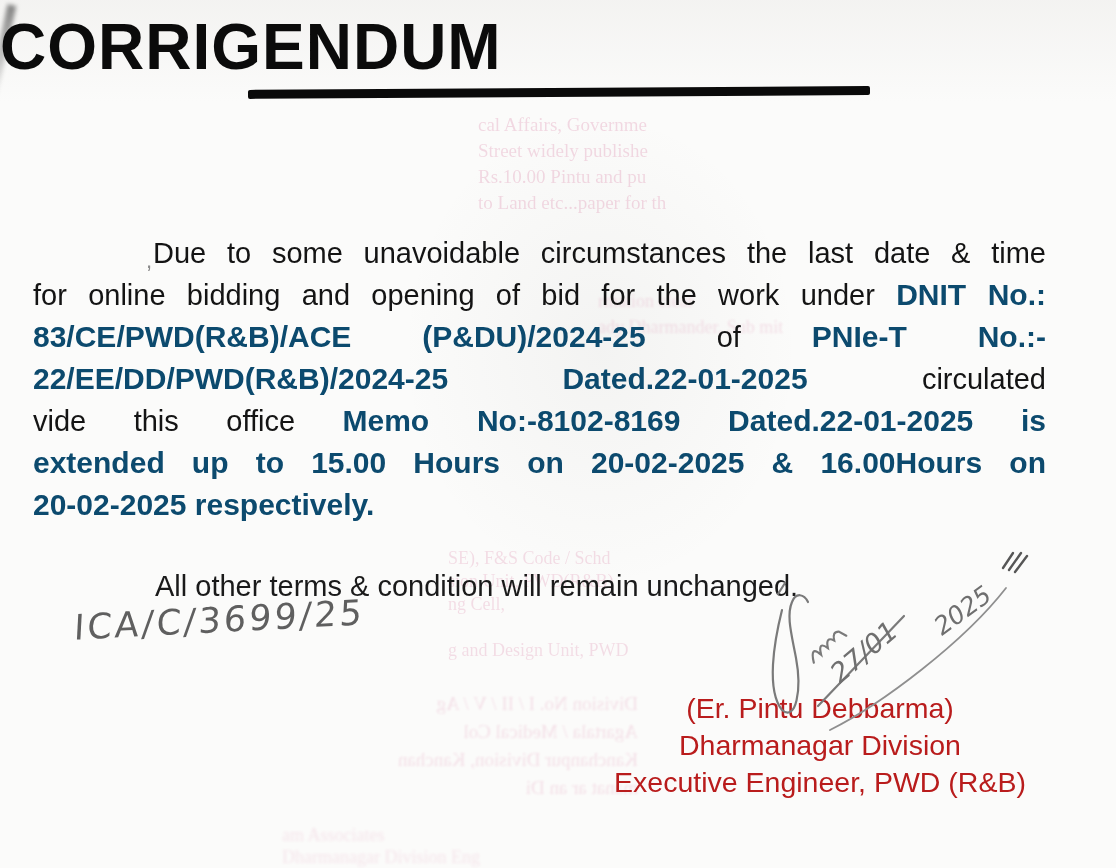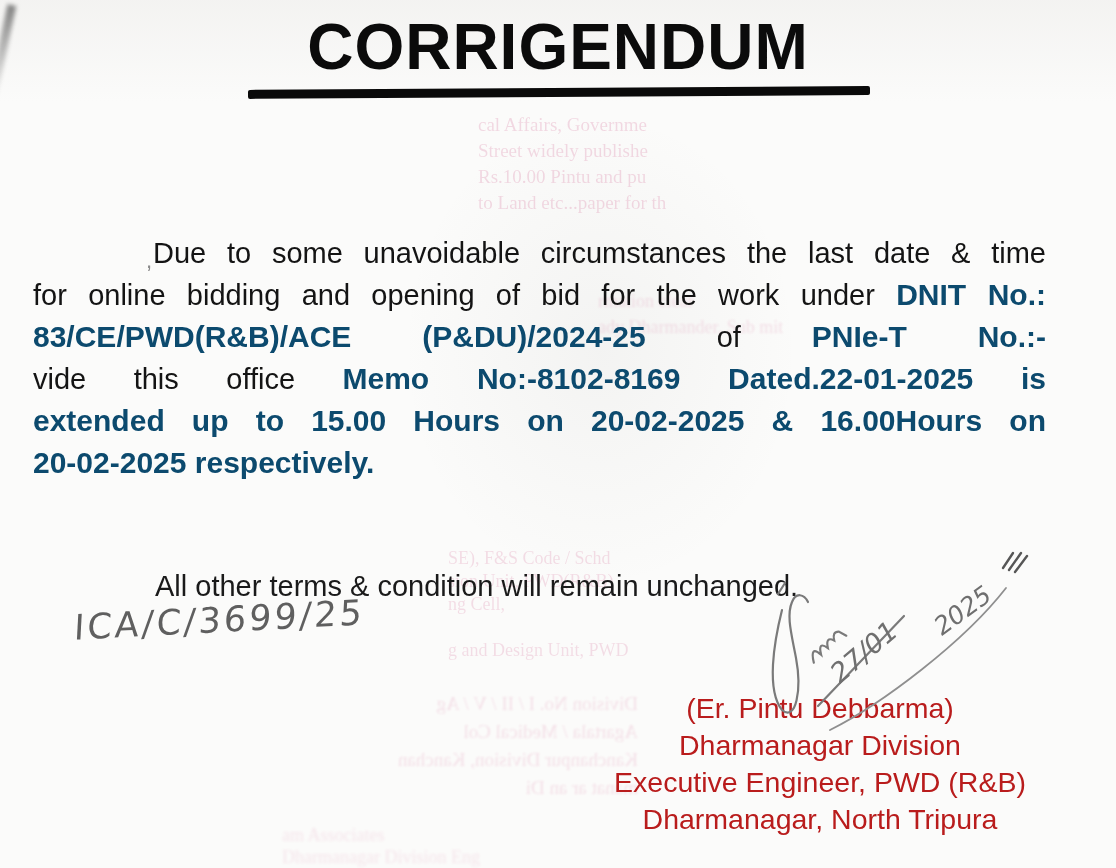--- a/index.html
+++ b/index.html
@@ -13,21 +13,21 @@
   
   .shade-top{position:absolute;left:0;top:0;width:1116px;height:120px;
     background:linear-gradient(#edecea 0%, rgba(255,255,255,0) 85%);opacity:.55;pointer-events:none;}
   .shade-mid{position:absolute;left:400px;top:110px;width:400px;height:480px;
     background:radial-gradient(ellipse at center, rgba(120,120,115,.06), rgba(255,255,255,0) 70%);pointer-events:none;}
   .corner-smudge{position:absolute;left:-3px;top:4px;width:9px;height:100px;
     background:linear-gradient(#4a4a4a, rgba(120,120,120,0));
     transform:rotate(12deg);filter:blur(2px);opacity:.65;}
   
   .title{
-    position:absolute;left:0;top:10px;width:1116px;text-align:center;
+    position:absolute;left:0;top:10px;width:1116px;
     font-size:64px;font-weight:bold;letter-spacing:1px;color:#0b0b0b;
   }
   .title-underline{
     position:absolute;left:248px;top:88px;width:622px;height:9px;
     background:#0a0a0a;transform:rotate(-0.35deg);border-radius:2px;
   }
   
   .para{
     position:absolute;left:33px;top:232px;width:1013px;
     font-size:29px;line-height:42px;color:#141414;
@@ -107,20 +107,21 @@
 
   <div class="title">CORRIGENDUM</div>
   <div class="title-underline"></div>
 
   <span class="stray-comma">,</span>
 
   <div class="para">
       <div class="pline pindent"><span>Due to some unavoidable circumstances the last date &amp; time</span></div>
       <div class="pline"><span>for online bidding  and opening of bid for the work under</span> <span class="b">DNIT No.:</span></div>
       <div class="pline"><span class="b">83/CE/PWD(R&amp;B)/ACE</span> <span class="b">(P&amp;DU)/2024-25</span> <span>of</span> <span class="b">PNIe-T</span> <span class="b">No.:-</span></div>
+      <div class="pline"><span class="b">22/EE/DD/PWD(R&amp;B)/2024-25</span> <span class="b">Dated.22-01-2025</span> <span>circulated</span></div>
       <div class="pline"><span>vide this office</span> <span class="b">Memo No:-8102-8169 Dated.22-01-2025 is</span></div>
       <div class="pline"><span class="b">extended up to 15.00 Hours on 20-02-2025 &amp; 16.00Hours on</span></div>
       <div class="pline plast"><span class="b">20-02-2025 respectively.</span></div>
     </div>
 
   <div class="closing">All other terms &amp; condition will remain unchanged.</div>
 
   <div class="handref">ICA/C/3699/25</div>
 
   <svg class="sig-svg" width="280" height="175" viewBox="0 0 280 175">
@@ -140,16 +141,15 @@
       <path d="M3,20 L13,5"></path>
       <path d="M9,22 L21,5"></path>
       <path d="M15,24 L27,8"></path>
     </g>
   </svg>
 
   <div class="sigblock">
     <div>(Er. Pintu Debbarma)</div>
     <div>Dharmanagar Division</div>
     <div>Executive Engineer, PWD (R&amp;B)</div>
-    <div>Dharmanagar, North Tripura</div>
   </div>
 
 </div>
 
 </body></html>

